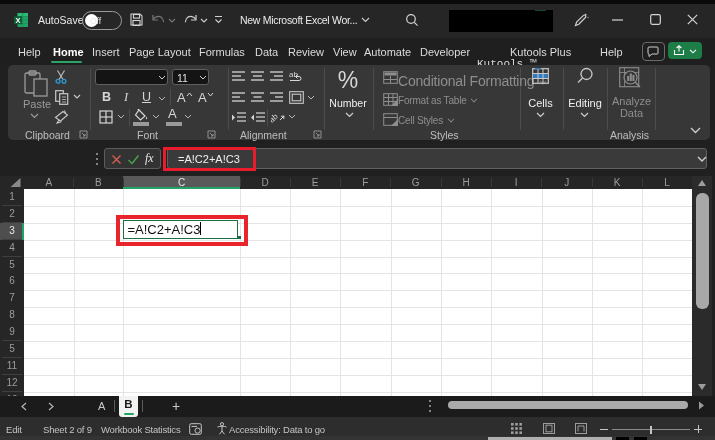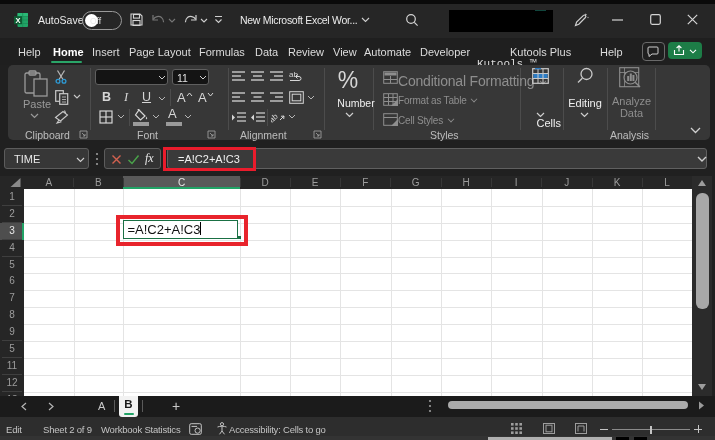--- a/index.html
+++ b/index.html
@@ -306,21 +306,21 @@
   </svg>
   <svg class="abs" style="left:288px;top:49px" width="8" height="6" viewBox="0 0 8 6">
       <path d="M1 1 L4 4 L7 1" fill="none" stroke="#b5b5b5" stroke-width="1"></path>
     </svg>
   <div class="abs" style="left:240px;top:64px;font-size:10.5px;color:#bdbdbd;">Alignment</div>
   <svg class="abs" style="left:313px;top:65px" width="9" height="9" viewBox="0 0 9 9">
     <path d="M1 1 h7 v7 h-7 z M3 3 l3 3 M6 4 v2 h-2" fill="none" stroke="#9a9a9a" stroke-width="0.9"></path>
   </svg>
 
   <div class="abs" style="left:330px;top:2px;width:36px;height:28px;font-size:23px;color:#d6d6d6;text-align:center;">%</div>
-  <div class="abs" style="left:323px;top:32px;width:50px;text-align:center;font-size:10.5px;color:#f0f0f0;margin-left:8px;">Number</div>
+  <div class="abs" style="left:323px;top:32px;width:50px;text-align:center;font-size:10.5px;color:#f0f0f0;">Number</div>
   <svg class="abs" style="left:345px;top:47px" width="9" height="6" viewBox="0 0 9 6">
       <path d="M1 1 L4.5 4.5 L8 1" fill="none" stroke="#cfcfcf" stroke-width="1.2"></path>
     </svg>
 
   <svg class="abs" style="left:383px;top:6px" width="15" height="13" viewBox="0 0 15 13">
     <rect x="0.7" y="0.7" width="13.6" height="11.6" fill="none" stroke="#8e8e8e" stroke-width="1"></rect>
     <rect x="1.5" y="1.5" width="12" height="3" fill="#8e8e8e"></rect>
     <line x1="7.5" y1="5" x2="7.5" y2="12" stroke="#8e8e8e" stroke-width="1"></line>
     <line x1="1" y1="8.5" x2="14" y2="8.5" stroke="#8e8e8e" stroke-width="1"></line>
   </svg>
@@ -344,21 +344,21 @@
 
   <svg class="abs" style="left:532px;top:3px" width="17" height="16" viewBox="0 0 17 16">
     <rect x="0.7" y="0.7" width="15.6" height="14.6" fill="none" stroke="#c9c9c9" stroke-width="1.2"></rect>
     <rect x="1.5" y="5.8" width="14" height="4.4" fill="#2d7cc4"></rect>
     <line x1="6" y1="1" x2="6" y2="15" stroke="#c9c9c9" stroke-width="1"></line>
     <line x1="11" y1="1" x2="11" y2="15" stroke="#c9c9c9" stroke-width="1"></line>
     <line x1="1" y1="5.5" x2="16" y2="5.5" stroke="#c9c9c9" stroke-width="1"></line>
     <line x1="1" y1="10.5" x2="16" y2="10.5" stroke="#c9c9c9" stroke-width="1"></line>
     <line x1="3" y1="0.5" x2="9" y2="0.5" stroke="#2d7cc4" stroke-width="1.5"></line>
   </svg>
-  <div class="abs" style="left:520px;top:32px;width:41px;text-align:right;font-size:11px;color:#f0f0f0;margin-top:20px;">Cells</div>
+  <div class="abs" style="left:520px;top:32px;width:41px;text-align:center;font-size:11px;color:#f0f0f0;">Cells</div>
   <svg class="abs" style="left:536px;top:47px" width="9" height="6" viewBox="0 0 9 6">
       <path d="M1 1 L4.5 4.5 L8 1" fill="none" stroke="#cfcfcf" stroke-width="1.2"></path>
     </svg>
 
   <svg class="abs" style="left:576px;top:2px" width="18" height="18" viewBox="0 0 18 18">
     <circle cx="10.5" cy="7" r="5.5" fill="none" stroke="#c9c9c9" stroke-width="1.3"></circle>
     <line x1="6.3" y1="11.2" x2="2" y2="15.5" stroke="#c9c9c9" stroke-width="1.3"></line>
   </svg>
   <div class="abs" style="left:563px;top:32px;width:44px;text-align:center;font-size:11px;color:#f0f0f0;">Editing</div>
   <svg class="abs" style="left:580px;top:47px" width="9" height="6" viewBox="0 0 9 6">
@@ -378,26 +378,20 @@
   <div class="abs" style="left:608px;top:30px;width:47px;text-align:center;font-size:11px;color:#8e8e8e;">Analyze</div>
   <div class="abs" style="left:608px;top:42px;width:47px;text-align:center;font-size:11px;color:#8e8e8e;">Data</div>
   <div class="abs" style="left:610px;top:64px;font-size:10.5px;color:#bdbdbd;">Analysis</div>
 
   <svg class="abs" style="left:690px;top:62px" width="11" height="7" viewBox="0 0 11 7">
       <path d="M1 1 L5.5 5.5 L10 1" fill="none" stroke="#cfcfcf" stroke-width="1.3"></path>
     </svg>
 </div>
 
 <div class="abs" style="left:0;top:147px;width:715px;height:27px;background:#202020;">
-  <div class="abs" style="left:4px;top:1px;width:85px;height:21px;background:#373737;border:1px solid #5c5c5c;border-radius:3px;box-sizing:border-box;">
-    <div class="abs" style="left:9px;top:4px;font-size:11px;color:#e8e8e8;">TIME</div>
-    <svg class="abs" style="left:71px;top:8px" width="9" height="6" viewBox="0 0 9 6">
-        <path d="M1 1 L4.5 4.5 L8 1" fill="none" stroke="#cfcfcf" stroke-width="1.1"></path>
-      </svg>
-  </div>
   <svg class="abs" style="left:95px;top:5px" width="4" height="14" viewBox="0 0 4 14">
       <circle cx="2" cy="2" r="1.1" fill="#9a9a9a"></circle>
       <circle cx="2" cy="7" r="1.1" fill="#9a9a9a"></circle>
       <circle cx="2" cy="12" r="1.1" fill="#9a9a9a"></circle>
     </svg>
   <div class="abs" style="left:104px;top:1px;width:57px;height:21px;background:#333;border:1px solid #5c5c5c;border-radius:3px;box-sizing:border-box;">
     <svg class="abs" style="left:6px;top:5px" width="11" height="11" viewBox="0 0 11 11">
         <path d="M1.5 1.5 L9.5 9.5 M9.5 1.5 L1.5 9.5" stroke="#d2614f" stroke-width="1.4"></path>
       </svg>
     <svg class="abs" style="left:22px;top:5px" width="13" height="11" viewBox="0 0 13 11">
@@ -545,21 +539,21 @@
   <div class="abs" style="left:101px;top:7px;">Workbook Statistics</div>
   <svg class="abs" style="left:189px;top:6px" width="13" height="12" viewBox="0 0 13 12">
     <rect x="0.7" y="0.7" width="11.6" height="10.6" rx="1.5" fill="none" stroke="#c4c4c4" stroke-width="1"></rect>
     <circle cx="8.6" cy="7.6" r="2.6" fill="none" stroke="#c4c4c4" stroke-width="1"></circle>
     <line x1="2.5" y1="3.4" x2="8" y2="3.4" stroke="#c4c4c4" stroke-width="1"></line>
   </svg>
   <svg class="abs" style="left:216px;top:5px" width="12" height="13" viewBox="0 0 12 13">
     <circle cx="6" cy="2.2" r="1.6" fill="none" stroke="#c4c4c4" stroke-width="1"></circle>
     <path d="M1.5 5 C4 4 8 4 10.5 5 M6 5 V9 M6 9 L3.5 12.3 M6 9 L8.5 12.3" fill="none" stroke="#c4c4c4" stroke-width="1"></path>
   </svg>
-  <div class="abs" style="left:229px;top:7px;">Accessibility: Cells to go</div>
+  <div class="abs" style="left:229px;top:7px;">Accessibility: Data to go</div>
 
   <svg class="abs" style="left:511px;top:6px" width="11" height="11" viewBox="0 0 11 11">
     <g fill="#9d9d9d">
         <rect x="0" y="0" width="2.6" height="2.6"></rect>
         <rect x="4.2" y="0" width="2.6" height="2.6"></rect>
         <rect x="8.4" y="0" width="2.6" height="2.6"></rect>
     <rect x="0" y="4.2" width="2.6" height="2.6"></rect>
         <rect x="4.2" y="4.2" width="2.6" height="2.6"></rect>
         <rect x="8.4" y="4.2" width="2.6" height="2.6"></rect>
     <rect x="0" y="8.4" width="2.6" height="2.6"></rect>

